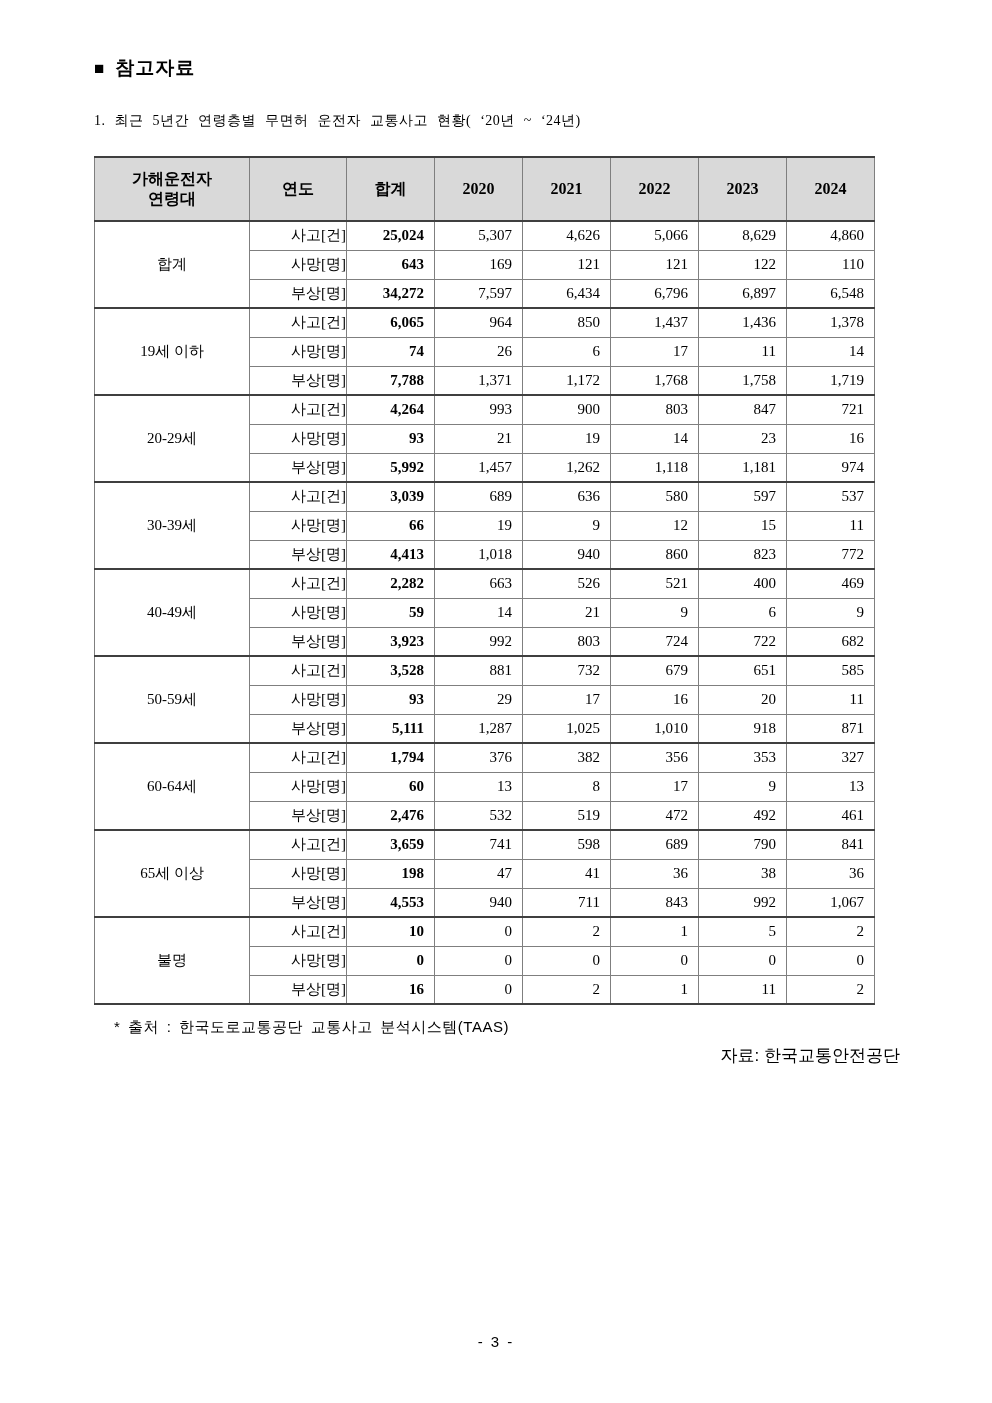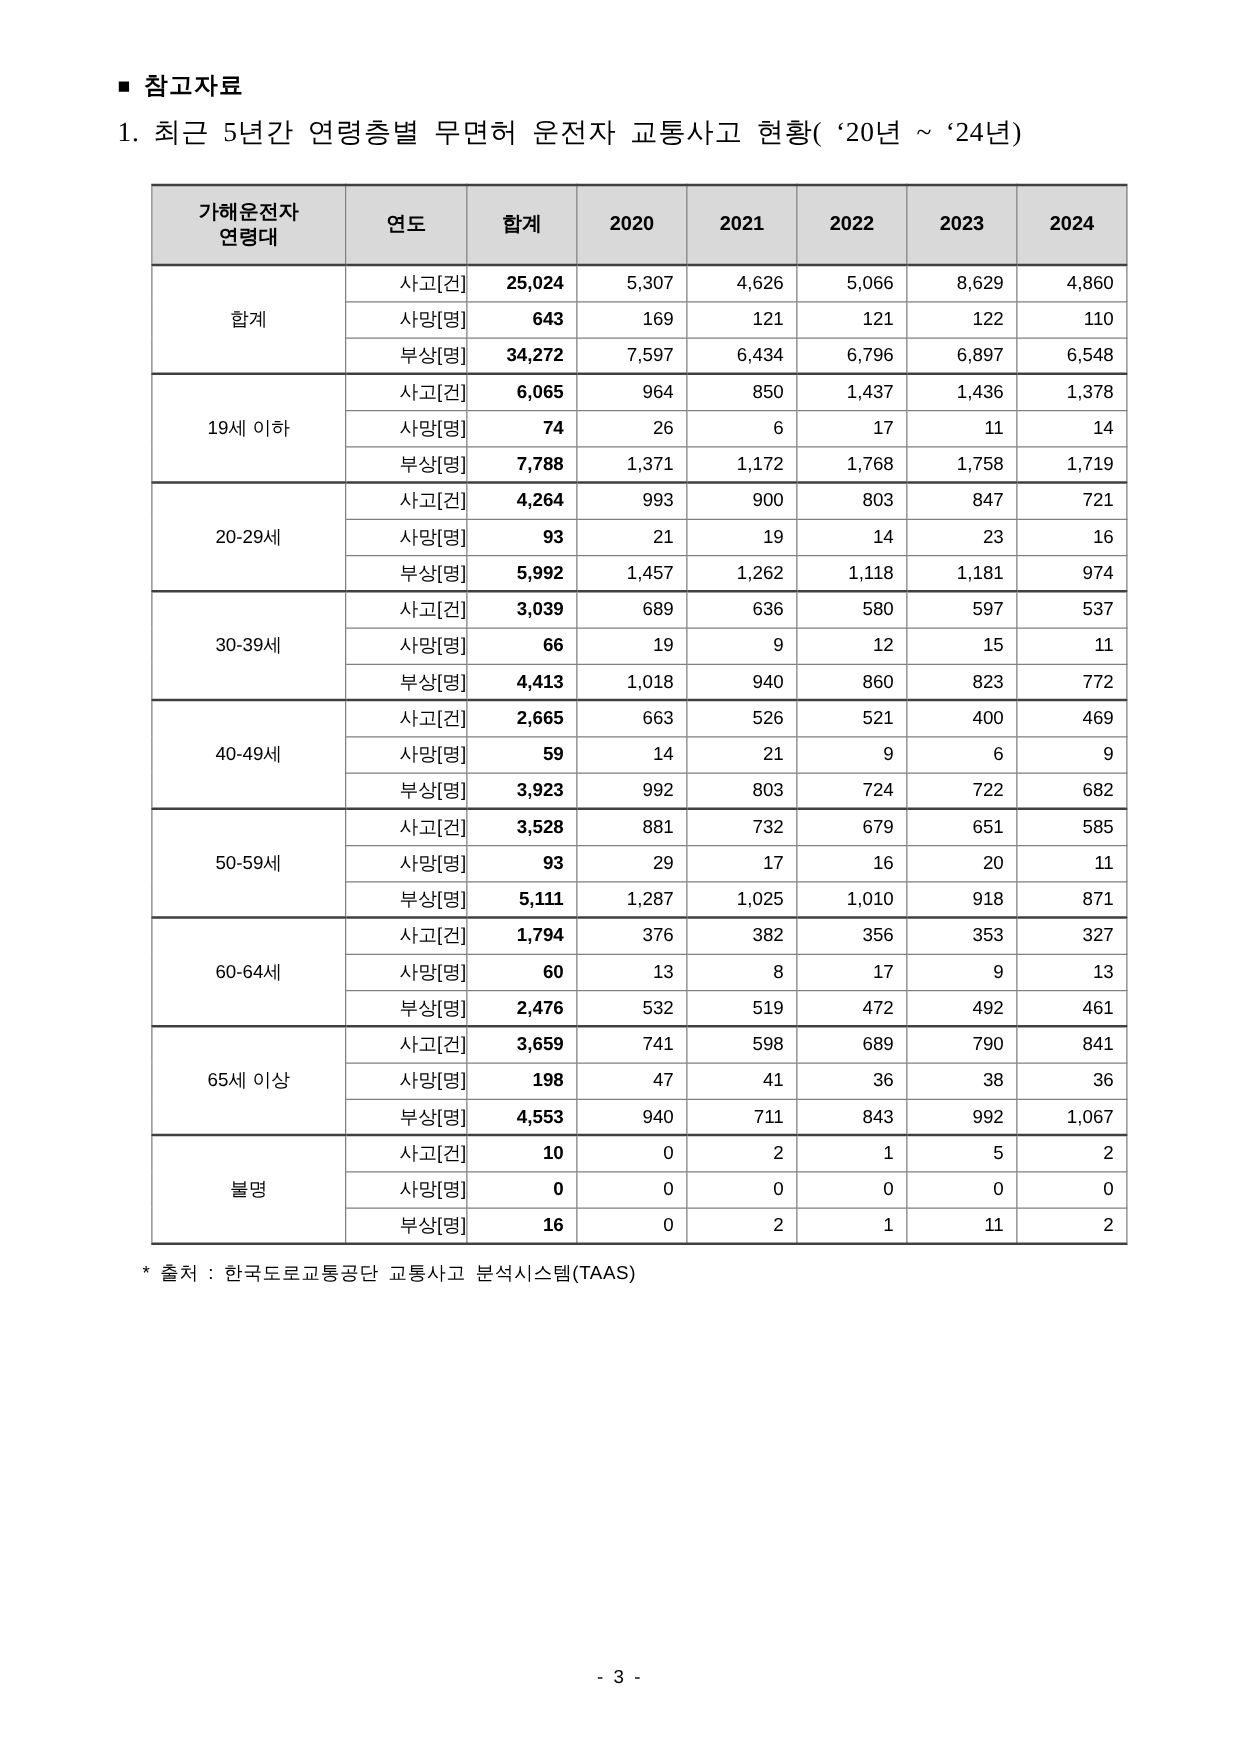--- a/index.html
+++ b/index.html
@@ -19,35 +19,36 @@
   .heading {
     margin-top: 55px;
     font-family: "Liberation Serif", serif;
     font-weight: bold;
     font-size: 19px;
     letter-spacing: 1px;
     display: flex; align-items: center; gap: 10px;
   }
   .heading .bullet { font-size: 17px; line-height: 1; }
   .doc-title {
-    margin-top: 10px;
+    margin-top: 31px;
     font-family: "Liberation Serif", serif;
-    font-size: 22px;
+    font-size: 14px;
     letter-spacing: 0.5px;
     word-spacing: 5px;
   }
   table.stat {
     margin-top: 26px;
-    margin-left: 27px;
+    margin-left: 0;
     border-collapse: collapse;
     table-layout: fixed;
     width: 776px;
     border-top: 2px solid #3f3f3f;
     border-bottom: 2px solid #3f3f3f;
     font-size: 15px;
+    font-family: Liberation Serif, serif;
   }
   table.stat col.c-age  { width: 155px; }
   table.stat col.c-year { width: 97px; }
   table.stat col.c-num  { width: 88px; }
   table.stat th, table.stat td {
     border: 1px solid #7f7f7f;
     height: 29px;
     vertical-align: middle;
   }
   table.stat thead th {
@@ -233,21 +234,21 @@
           <td class="num total">4,413</td>
           <td class="num">1,018</td>
           <td class="num">940</td>
           <td class="num">860</td>
           <td class="num">823</td>
           <td class="num">772</td>
         </tr>
         <tr class="group-start">
           <td class="age-cell" rowspan="3">40-49세</td>
           <td class="label-cell">사고[건]</td>
-          <td class="num total">2,665</td>
+          <td class="num total">2,282</td>
           <td class="num">663</td>
           <td class="num">526</td>
           <td class="num">521</td>
           <td class="num">400</td>
           <td class="num">469</td>
         </tr>
         <tr>
           <td class="label-cell">사망[명]</td>
           <td class="num total">59</td>
           <td class="num">14</td>
@@ -375,16 +376,17 @@
           <td class="num">2</td>
           <td class="num">1</td>
           <td class="num">11</td>
           <td class="num">2</td>
         </tr>
       </tbody>
   </table>
 
   <div class="footnote">* 출처 : 한국도로교통공단 교통사고 분석시스템(TAAS)</div>
 
+  <div class="source-right">자료: 한국교통안전공단</div>
 
   <div class="pageno">- 3 -</div>
 
 </div>
 
 </body></html>

